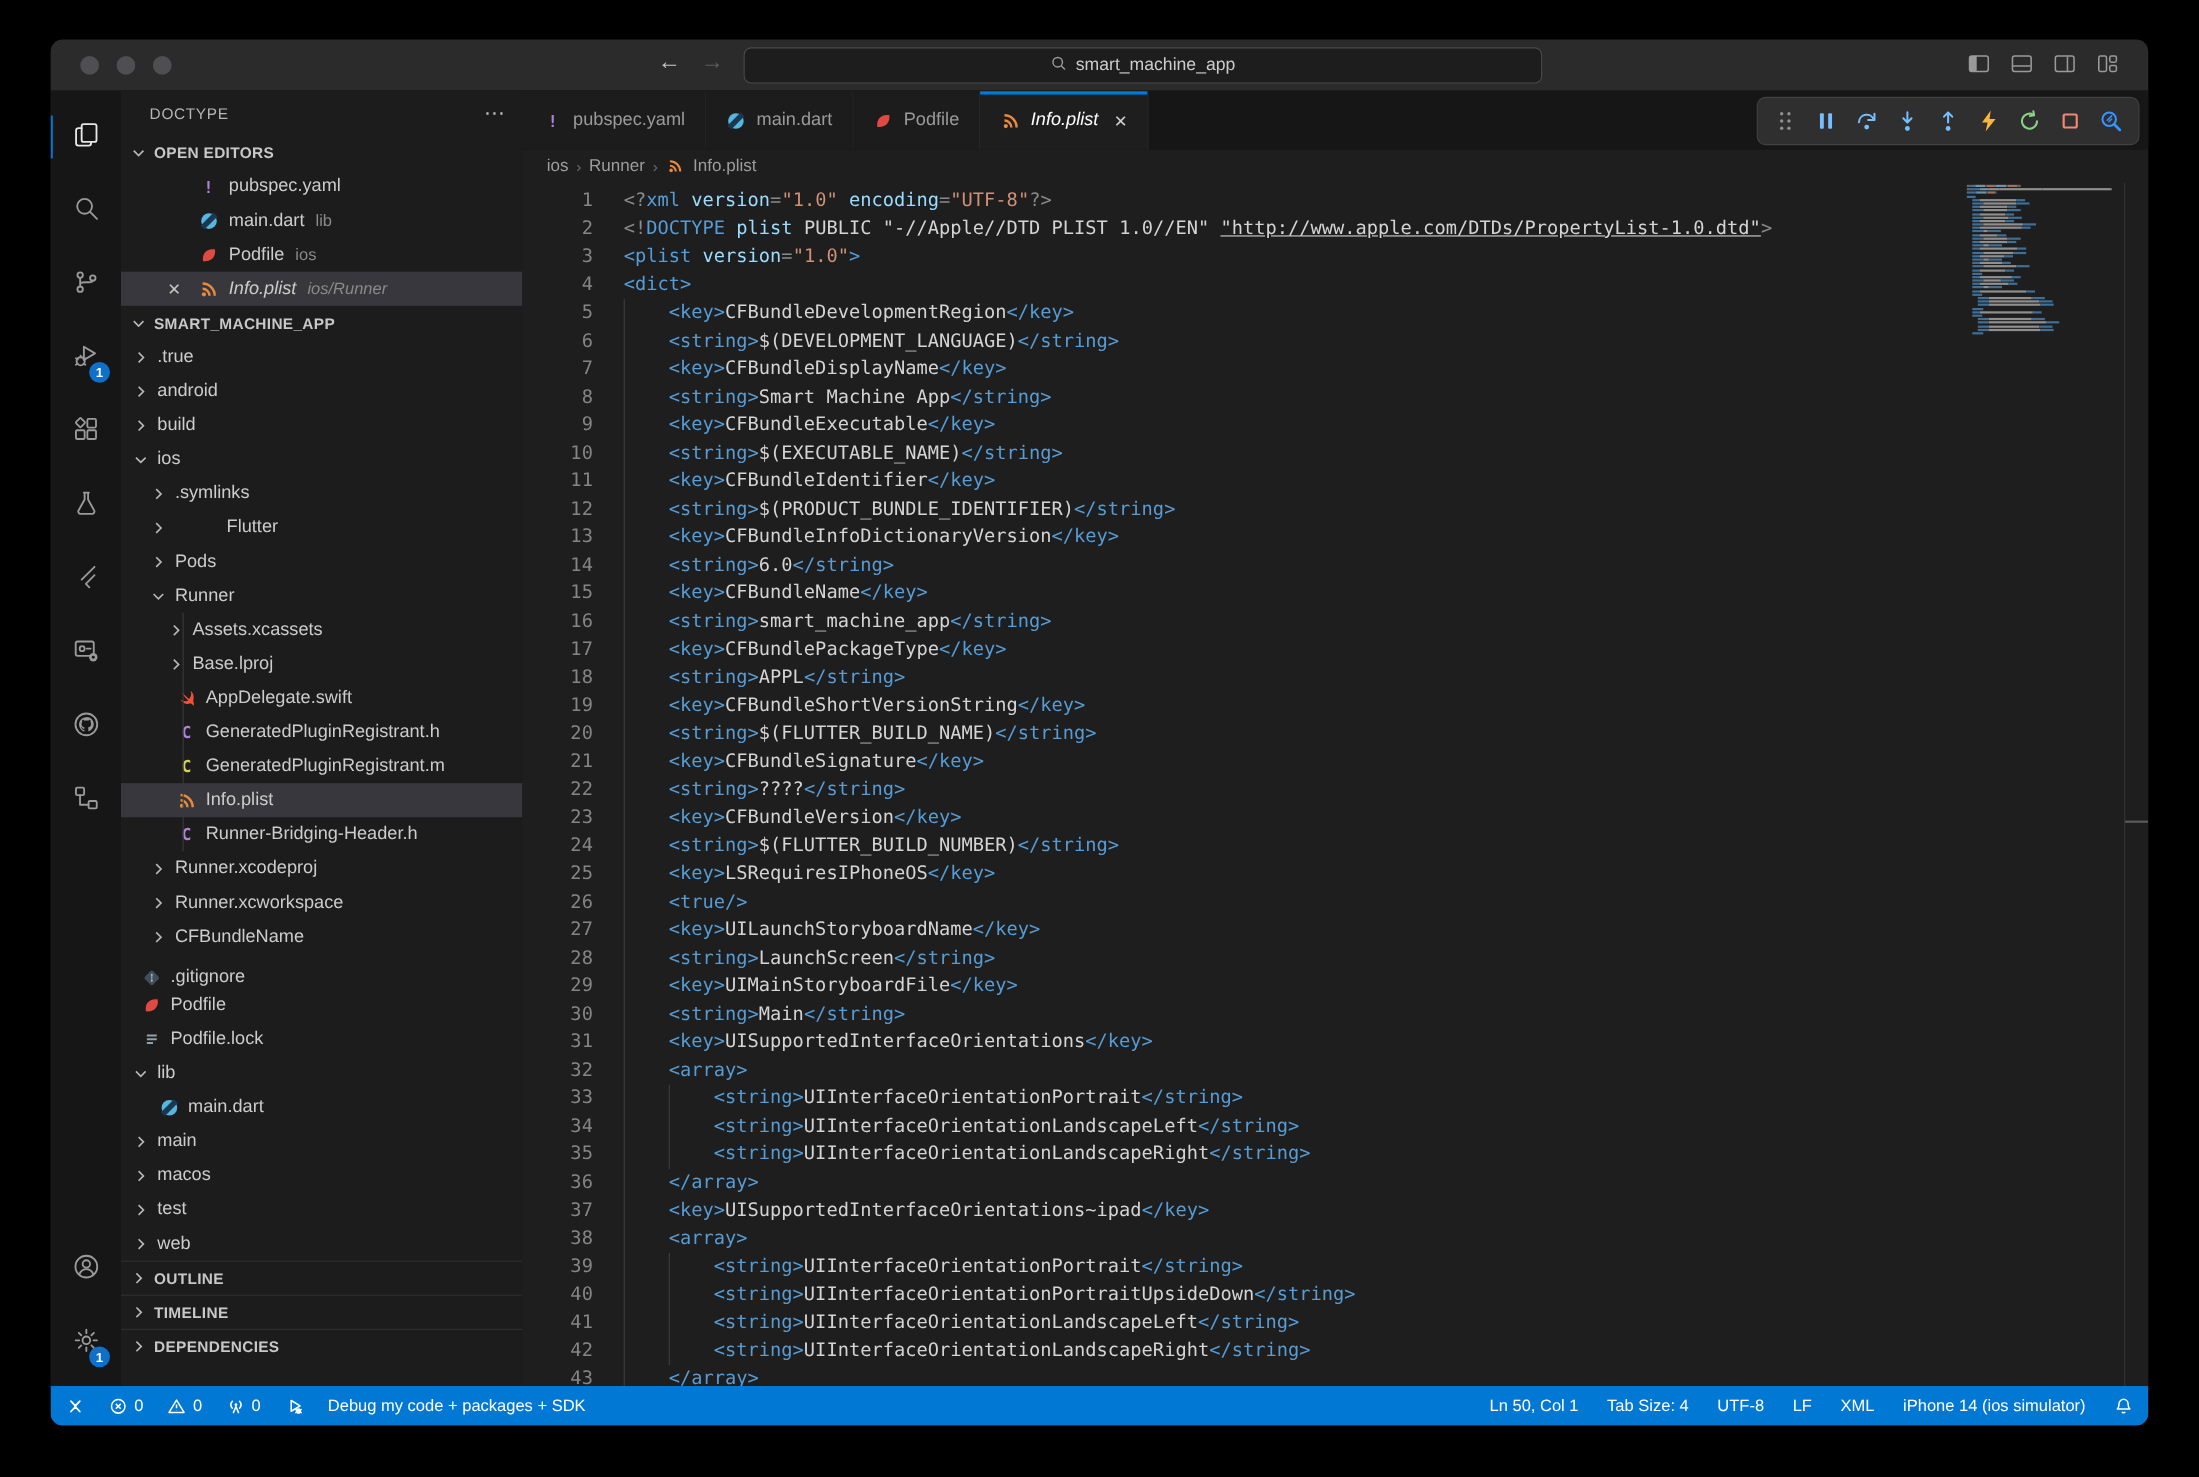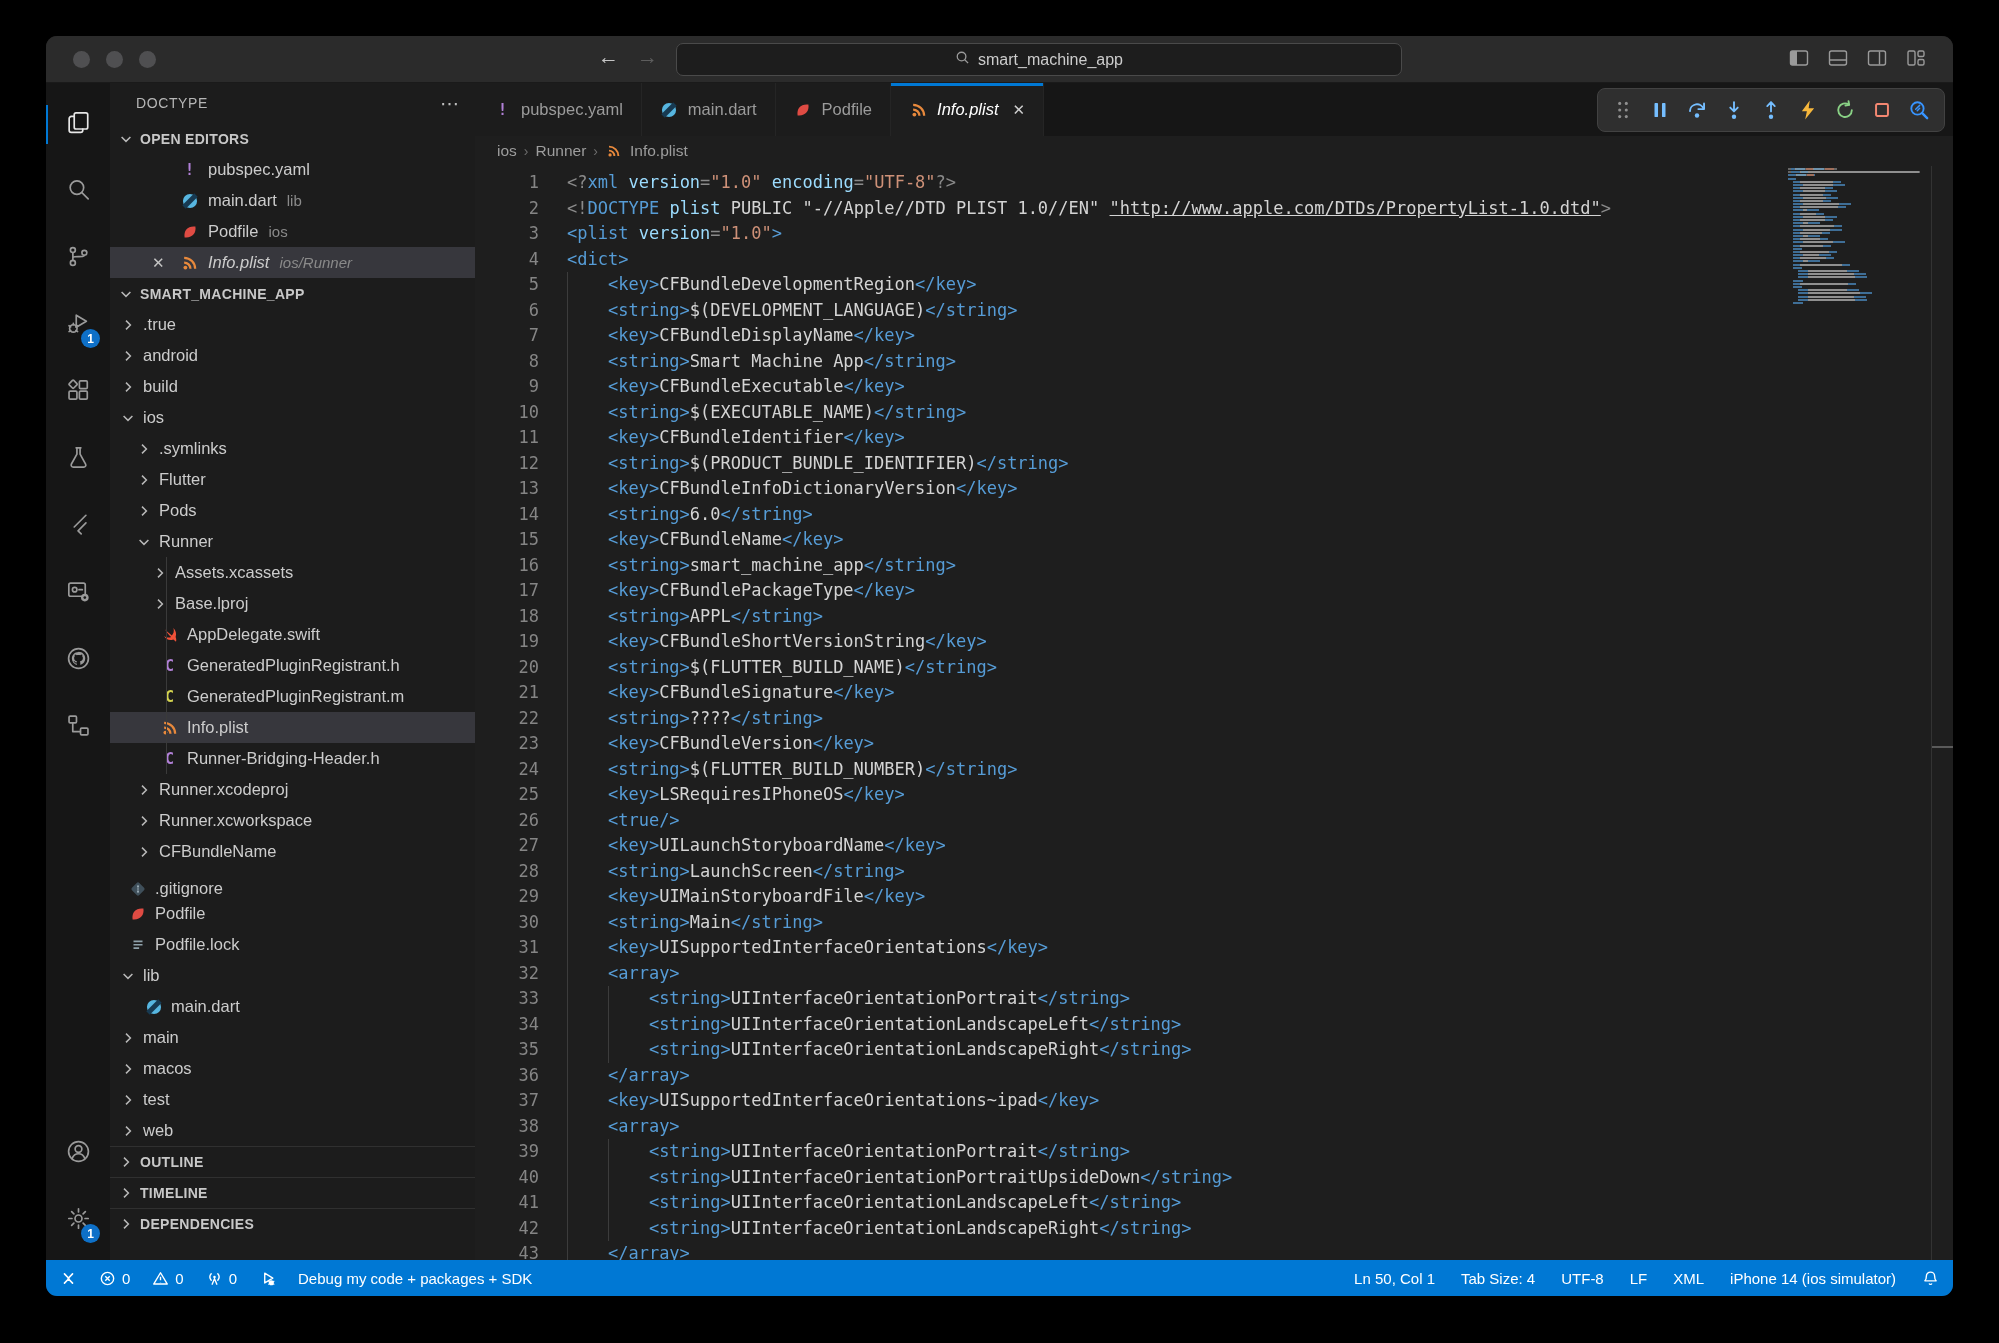--- a/index.html
+++ b/index.html
@@ -326,21 +326,21 @@
               <span class="lbl">ios</span>
             </div>
             <div class="tree-row" style="padding-left: 26px;">
               <span class="chev">
                 <svg width="16" height="16" viewBox="0 0 16 16" fill="none" stroke="#b8b8b8" stroke-width="1.5">
                   <path d="M6 3.6 L10.4 8 L6 12.4"></path>
                 </svg>
               </span>
               <span class="lbl">.symlinks</span>
             </div>
-            <div class="tree-row" style="padding-left: 26px;">
+            <div class="tree-row" style="padding-left: 26px; gap: 47px;">
               <span class="chev">
                 <svg width="16" height="16" viewBox="0 0 16 16" fill="none" stroke="#b8b8b8" stroke-width="1.5">
                   <path d="M6 3.6 L10.4 8 L6 12.4"></path>
                 </svg>
               </span>
               <span class="lbl">Flutter</span>
             </div>
             <div class="tree-row" style="padding-left: 26px;">
               <span class="chev">
                 <svg width="16" height="16" viewBox="0 0 16 16" fill="none" stroke="#b8b8b8" stroke-width="1.5">

